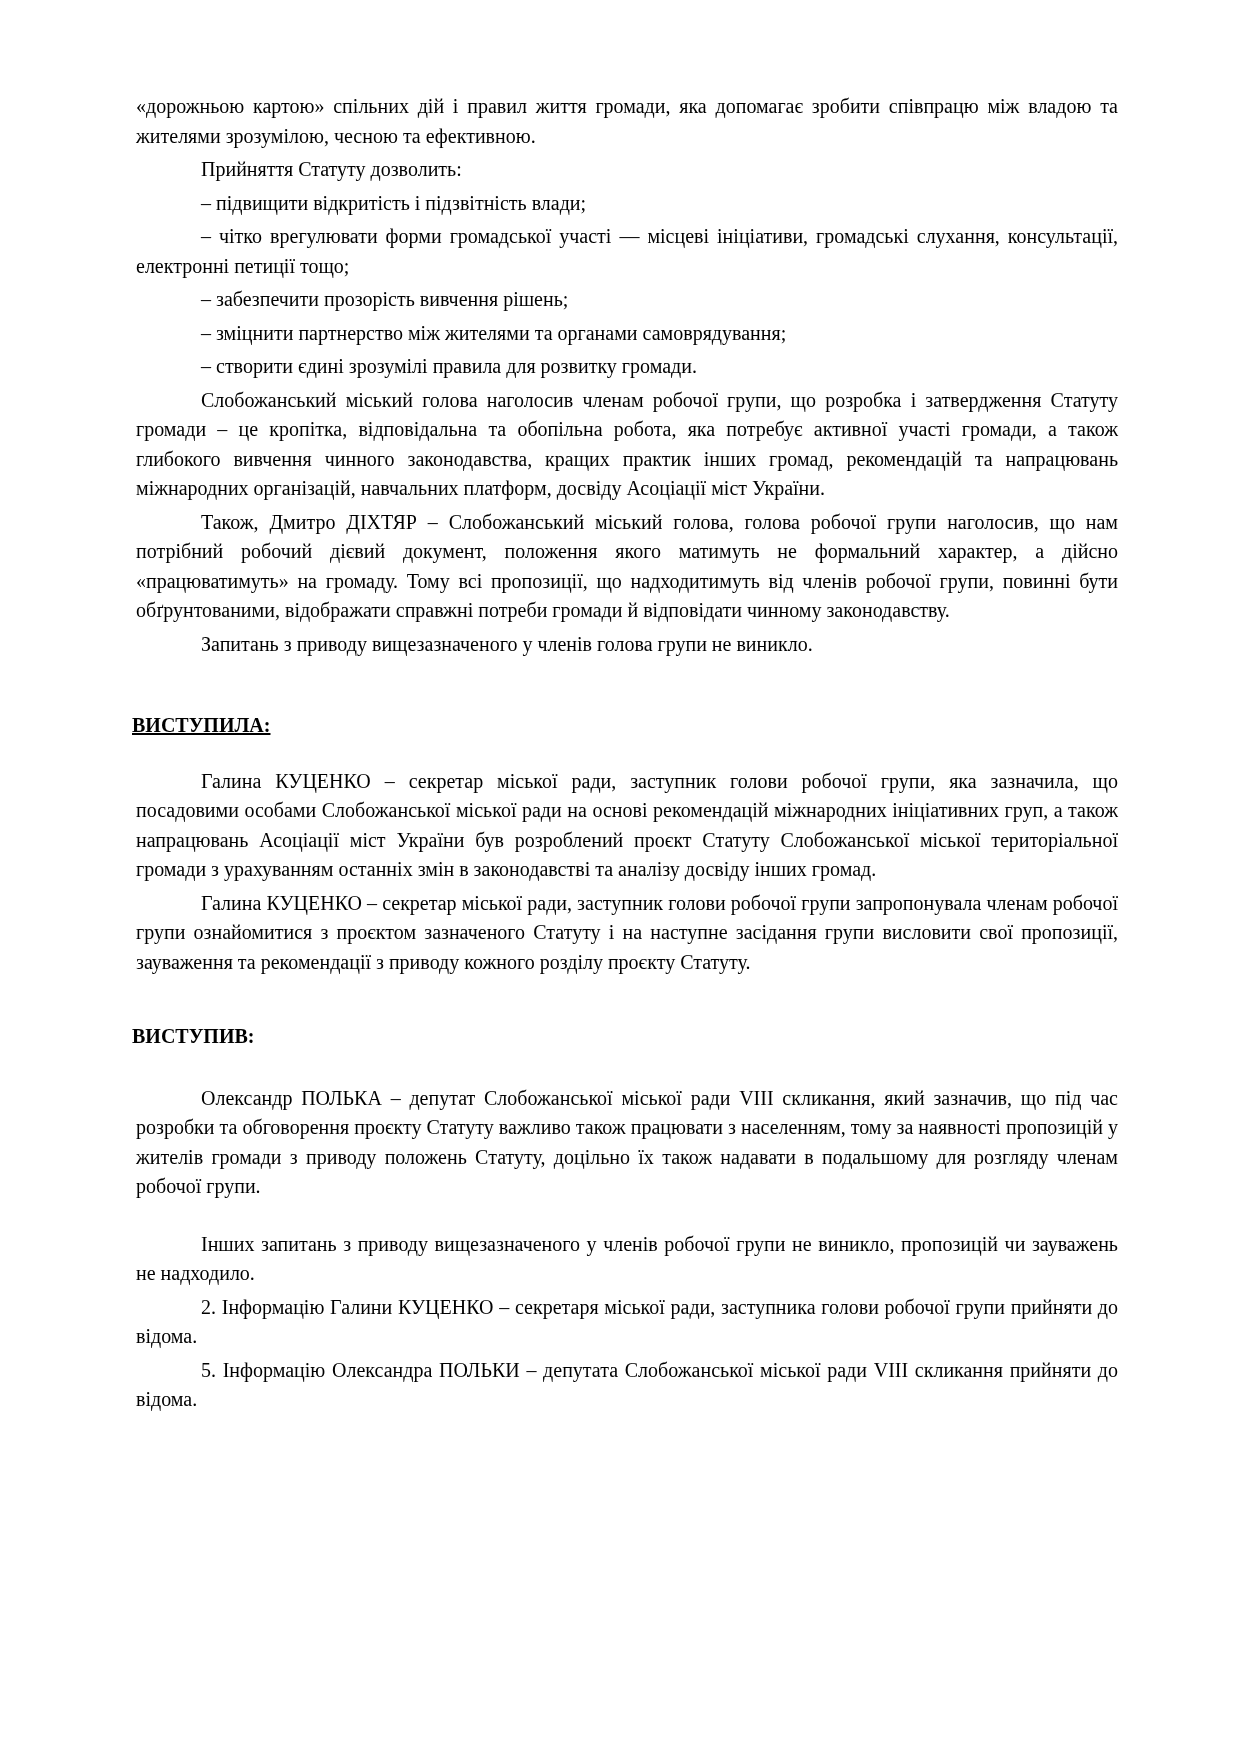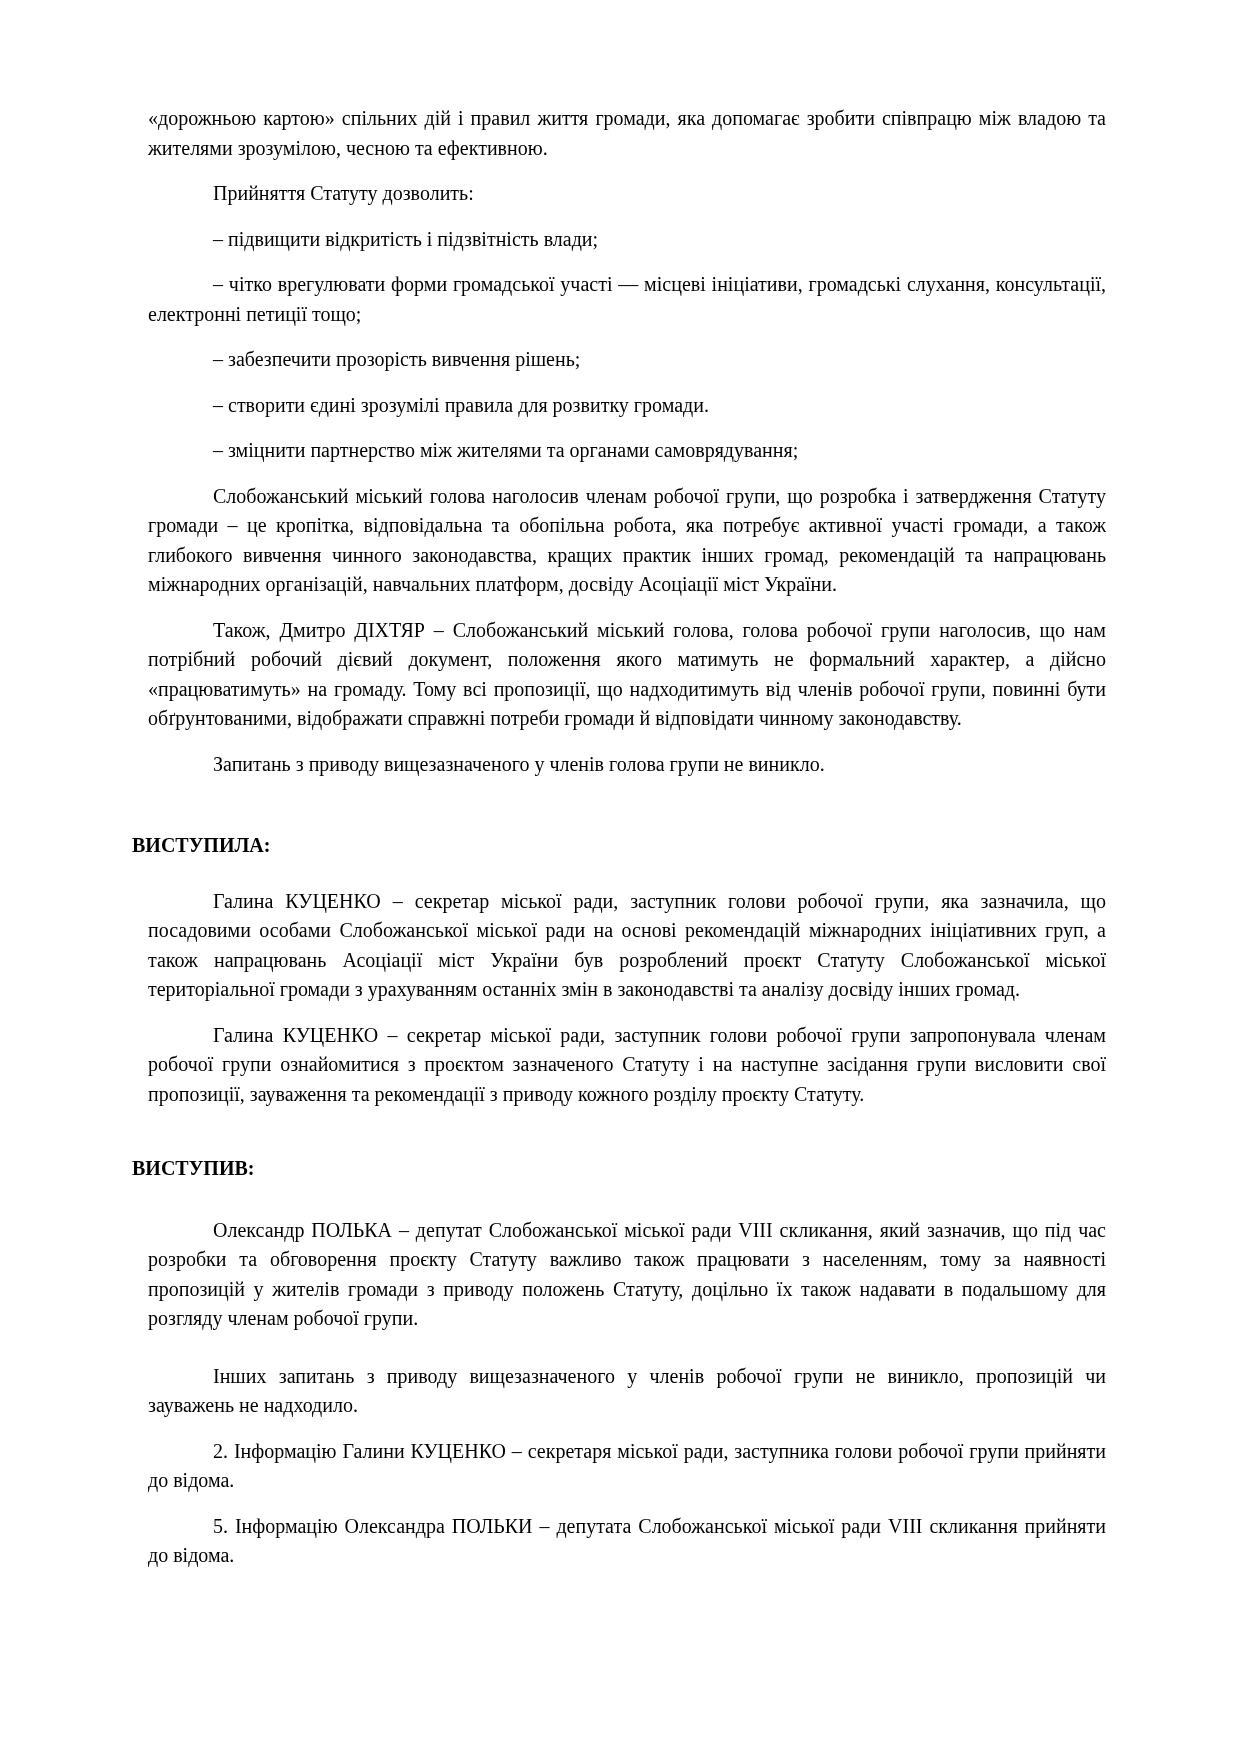--- a/index.html
+++ b/index.html
@@ -14,55 +14,55 @@
     background: #ffffff;
     color: #000000;
     box-sizing: border-box;
     padding: 88px 118px 0 132px;
     font-family: "Liberation Serif", "DejaVu Serif", serif;
     font-size: 20px;
     line-height: 29.5px;
     overflow: hidden;
   }
   .doc p {
-    margin: 16px;
+    margin: 4px;
     text-align: justify;
     text-indent: 65px;
   }
   .doc p.no-indent {
     text-indent: 0;
   }
   .doc h2 {
     margin: 0;
     font-size: 20px;
     line-height: 29.5px;
     font-weight: bold;
     text-align: left;
     text-indent: 0;
   }
-  .h-spoke-f { margin: 52px 0 26px 0 !important; }
+  .h-spoke-f { margin: 52px 0 26px 0 !important; text-decoration: underline; }
   .h-spoke-m { margin: 45px 0 32px 0 !important; }
   .h-decided { margin: 28px 0 27px 0 !important; }
   .p-other   { margin-top: 28px !important; }
 </style>
 </head>
 <body>
 
 <div class="page">
   <div class="doc">
 
     <p class="no-indent">«дорожньою картою» спільних дій і правил життя громади, яка допомагає зробити співпрацю між владою та жителями зрозумілою, чесною та ефективною.</p>
 
     <p>Прийняття Статуту дозволить:</p>
 
     <p>– підвищити відкритість і підзвітність влади;</p>
     <p>– чітко врегулювати форми громадської участі — місцеві ініціативи, громадські слухання, консультації, електронні петиції тощо;</p>
     <p>– забезпечити прозорість вивчення рішень;</p>
+    <p>– зміцнити партнерство між жителями та органами самоврядування;</p>
     <p>– створити єдині зрозумілі правила для розвитку громади.</p>
-    <p>– зміцнити партнерство між жителями та органами самоврядування;</p>
 
     <p>Слобожанський міський голова наголосив членам робочої групи, що розробка і затвердження Статуту громади – це кропітка, відповідальна та обопільна робота, яка потребує активної участі громади, а також глибокого вивчення чинного законодавства, кращих практик інших громад, рекомендацій та напрацювань міжнародних організацій, навчальних платформ, досвіду Асоціації міст України.</p>
 
     <p>Також, Дмитро ДІХТЯР – Слобожанський міський голова, голова робочої групи наголосив, що нам потрібний робочий дієвий документ, положення якого матимуть не формальний характер, а дійсно «працюватимуть» на громаду. Тому всі пропозиції, що надходитимуть від членів робочої групи, повинні бути обґрунтованими, відображати справжні потреби громади й відповідати чинному законодавству.</p>
 
     <p>Запитань з приводу вищезазначеного у членів голова групи не виникло.</p>
 
     <h2 class="h-spoke-f">ВИСТУПИЛА:</h2>
 
     <p>Галина КУЦЕНКО – секретар міської ради, заступник голови робочої групи, яка зазначила, що посадовими особами Слобожанської міської ради на основі рекомендацій міжнародних ініціативних груп, а також напрацювань Асоціації міст України був розроблений проєкт Статуту Слобожанської міської територіальної громади з урахуванням останніх змін в законодавстві та аналізу досвіду інших громад.</p>

